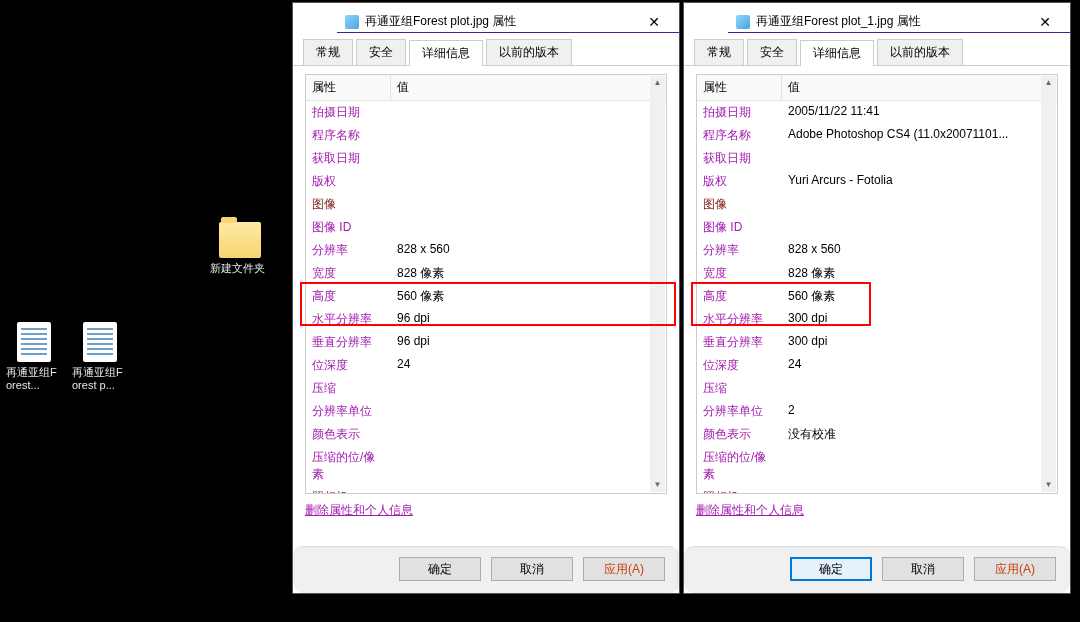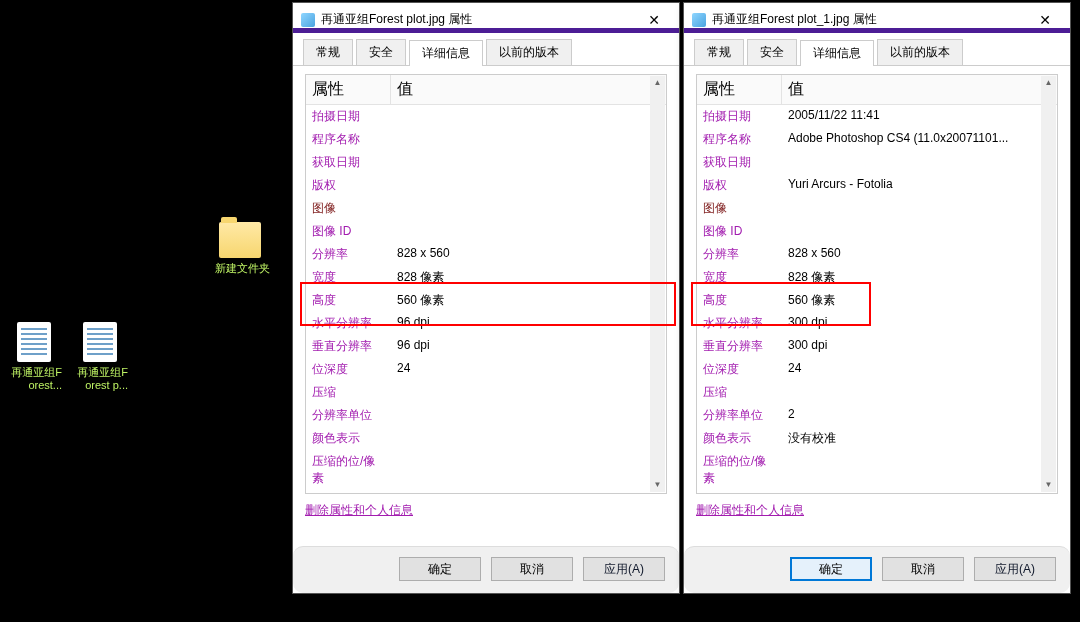--- a/index.html
+++ b/index.html
@@ -10,22 +10,22 @@
       font-family: "Microsoft YaHei", "Segoe UI", sans-serif;
       font-size: 12px;
       position: relative;
       overflow: hidden;
     }
 
     
     .desktop-icon {
       position: absolute;
       width: 60px;
-      text-align: right;
-      color: #bef264;
+      text-align: left;
+      color: #e5e5e5;
       cursor: pointer;
     }
     .desktop-icon .folder-iconbox {
       width: 42px;
       height: 36px;
       margin: 0 auto 4px;
       background: linear-gradient(#ffe9a6, #f7d66f);
       border-radius: 2px;
       position: relative;
     }
@@ -64,22 +64,23 @@
       border: 1px solid #555;
       box-shadow: 3px 3px 10px rgba(0,0,0,.4);
       display: flex;
       flex-direction: column;
     }
     .titlebar {
       height: 30px;
       display: flex;
       align-items: center;
       padding: 8px 4px 0 8px;
-      border-bottom: 5px solid #4c1d95;
+      border-bottom: 1px solid #4c1d95;
       background: #fff;
+      margin-left: 44px;
     }
     .titlebar .app-icon {
       width: 14px; height: 14px;
       background: linear-gradient(135deg,#8fd6ff,#4aa3e0);
       margin-right: 6px;
       border-radius: 2px;
     }
     .titlebar .title-text {
       flex: 1;
       font-size: 12px;
@@ -128,21 +129,21 @@
       overflow: hidden;
     }
     .details-table {
       border: 1px solid #ccc;
       height: 420px;
       overflow: hidden;
       position: relative;
     }
     .details-header {
       display: flex;
-      font-size: 16px;
+      font-size: 12px;
       border-bottom: 1px solid #e3e3e3;
       background: #fafafa;
       font-family: Liberation Mono, monospace;
     }
     .details-header .col1 {
       width: 85px;
       padding: 4px 6px;
       border-right: 1px solid #e3e3e3;
     }
     .details-header .col2 {
@@ -214,21 +215,21 @@
       font-size: 12px;
       border: 1px solid #adadad;
       background: #e1e1e1;
       cursor: pointer;
     }
     .btn.primary {
       border: 2px solid #0078d7;
       background: #e5f1fb;
     }
     .btn.disabled {
-      color: #0f172a;
+      color: #c2410c;
       cursor: default;
     }
 
     
     .highlight-span {
       position: absolute;
       border: 2px solid #ff0000;
       pointer-events: none;
     }
   </style>

